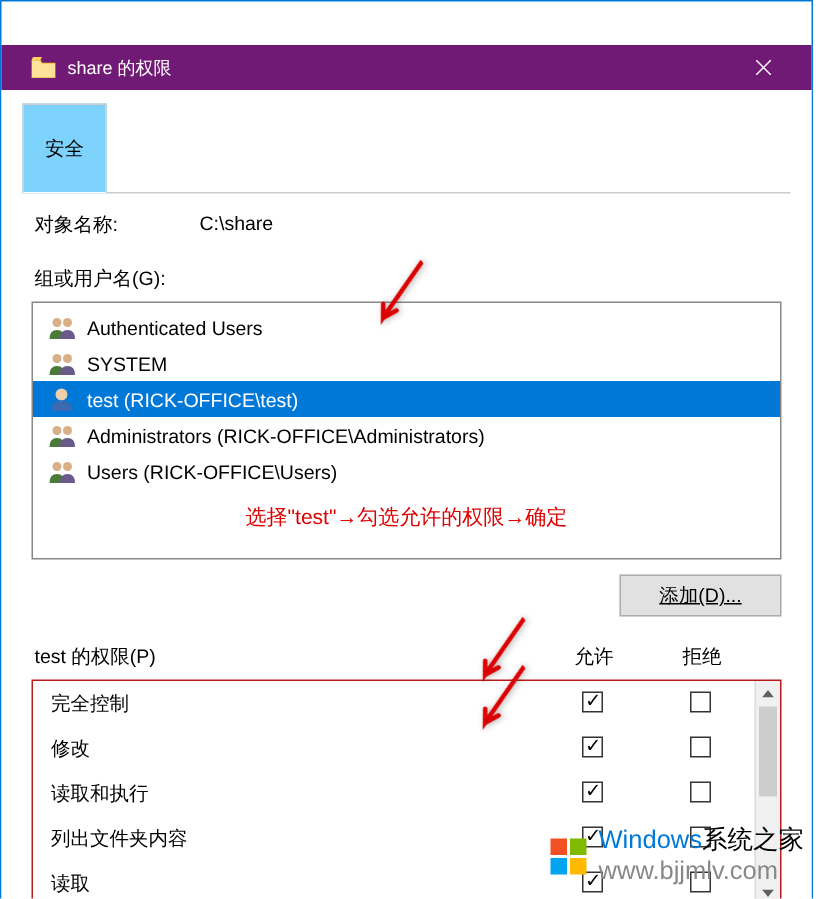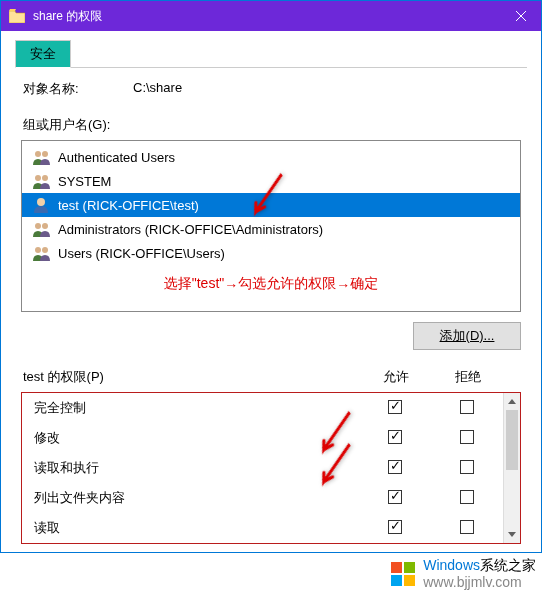--- a/index.html
+++ b/index.html
@@ -1,25 +1,25 @@
 <!DOCTYPE html>
 <html><head>
   <meta charset="utf-8">
   <style>
     * { box-sizing: border-box; margin: 0; padding: 0; font-family: 'Microsoft YaHei', 'Segoe UI', sans-serif; }
     body { background: #fff; width: 544px; height: 599px; overflow: hidden; position: relative; }
     .win { border: 1px solid #0078d7; width: 542px; }
-    .titlebar { background: #6d28d9; height: 30px; display: flex; align-items: center; padding: 0 8px; color: #fff; }
+    .titlebar { background: #701a75; height: 30px; display: flex; align-items: center; padding: 0 20px; color: #fff; margin-top: 29px; }
     .titlebar .folder-icon { width: 16px; height: 14px; margin-right: 8px; }
     .titlebar .title { font-size: 12px; flex: 1; }
     .titlebar .close { width: 40px; height: 30px; display: flex; align-items: center; justify-content: center; margin-right: -8px; }
     .titlebar .close svg { width: 10px; height: 10px; }
     .content { padding: 8px 14px; background: #fff; }
     .tabs { display: flex; border-bottom: 1px solid #ccc; margin-bottom: 12px; }
-    .tab { padding: 4px 14px; font-size: 13px; border: 1px solid #ccc; border-bottom: 1px solid #fff; background: #14b8a6; position: relative; top: 1px; }
+    .tab { padding: 20px 14px; font-size: 13px; border: 1px solid #ccc; border-bottom: 1px solid #fff; background: #7dd3fc; position: relative; top: 1px; }
     .row { display: flex; font-size: 13px; margin: 8px 8px 18px 8px; }
     .row .label { width: 110px; }
     .section-label { font-size: 13px; margin: 0 8px 6px 8px; }
     .listbox { border: 1px solid #888; margin: 0 6px; padding: 4px 0; }
     .user-item { display: flex; align-items: center; font-size: 13px; padding: 2px 10px; height: 24px; }
     .user-item.selected { background: #0078d7; color: #fff; }
     .user-icon { width: 20px; height: 16px; margin-right: 6px; }
     .annot { color: #d00; font-size: 14px; text-align: center; padding: 10px 0 14px 0; }
     .btn-row { display: flex; justify-content: flex-end; gap: 8px; margin: 10px 6px 18px 6px; }
     .btn { border: 1px solid #adadad; background: #e1e1e1; font-size: 13px; padding: 4px 0; width: 108px; text-align: center; cursor: pointer; text-decoration: underline; }
@@ -33,21 +33,21 @@
     .perm-item .cb-col { width: 72px; text-align: center; }
     .cb { width: 14px; height: 14px; border: 1px solid #333; display: inline-block; position: relative; background: #fff; }
     .cb.checked::after { content: '✓'; position: absolute; top: -3px; left: 1px; font-size: 13px; color: #000; }
     .scrollbar { width: 17px; background: #f0f0f0; border-left: 1px solid #ddd; position: relative; }
     .sb-btn { height: 17px; background: #f0f0f0; display: flex; align-items: center; justify-content: center; }
     .sb-thumb { position: absolute; top: 17px; left: 2px; right: 2px; height: 60px; background: #cdcdcd; }
     .arrow { transform: rotate(-40deg); position: absolute; }
     .arrow svg { filter: drop-shadow(1px 1px 2px rgba(0,0,0,0.3)); }
     .watermark { position: absolute; bottom: 8px; right: 8px; display: flex; align-items: center; gap: 6px; }
     .watermark .logo { width: 28px; height: 28px; }
-    .watermark .wt { font-size: 14px; line-height: 1.2; }
+    .watermark .wt { font-size: 17px; line-height: 1.2; }
     .watermark .wt .blue { color: #0078d7; display: inline; }
     .watermark .wt .gray { color: #888; }
   </style>
 </head>
 <body>
 
 <div class="win">
   <div class="titlebar">
     <span class="folder-icon">
       <svg viewBox="0 0 16 14">

